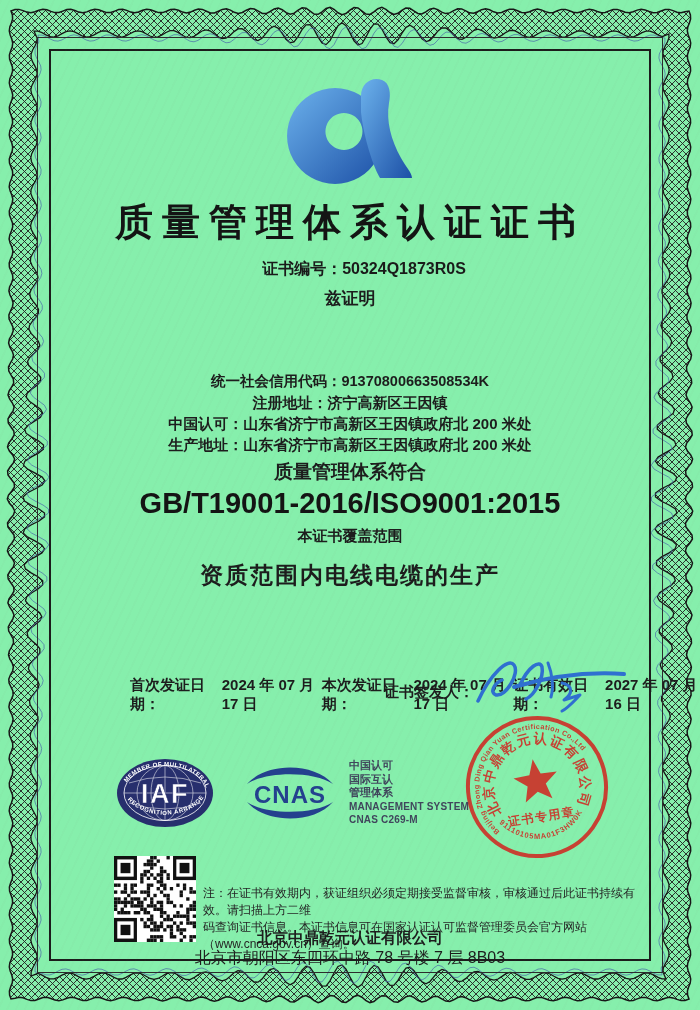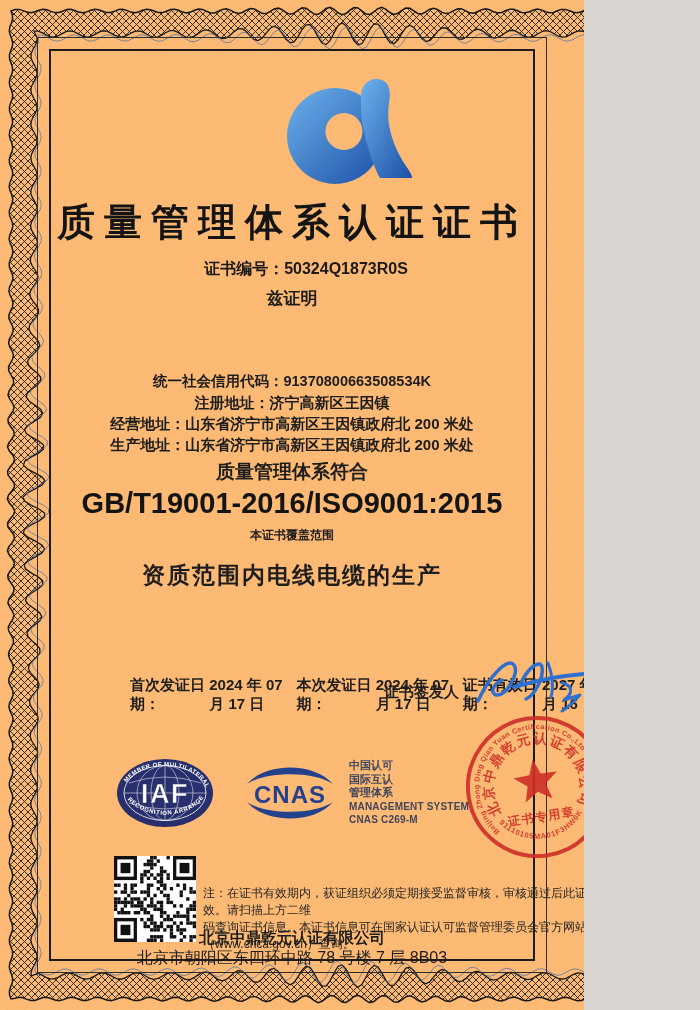--- a/index.html
+++ b/index.html
@@ -1,18 +1,18 @@
 <!DOCTYPE html>
 <html><head>
 <meta charset="utf-8">
 <style>
   html,body{margin:0;padding:0;background:#d8d5d0;}
   .stage{
-    position:relative;width:584px;height:1010px;overflow:hidden;
-    background:#fdba74;
+    position:relative;width:700px;height:1010px;overflow:hidden;
+    background:#86efac;
     font-family:"Liberation Sans","DejaVu Sans",sans-serif;
     color:#1d1d1d;
   }
   
   .stage::after{
     content:"";position:absolute;inset:0;pointer-events:none;
     background:repeating-linear-gradient(115deg,rgba(120,110,95,.022) 0 2px,transparent 2px 8px);
   }
   .border-svg{position:absolute;inset:0;}
   .frame-outer{position:absolute;inset:37px;border:1.3px solid #2c2c2c;}
@@ -23,21 +23,21 @@
   .title{top:197px;font-size:38px;font-weight:bold;letter-spacing:9px;color:#141414;}
   .certno{top:259px;font-size:16px;font-weight:600;color:#1a1a1a;margin-left:28px;}
   .hereby{top:287px;font-size:17px;font-weight:bold;}
   .company{top:315px;font-size:35px;font-weight:bold;letter-spacing:2px;color:#161616;}
   .credit{top:372px;font-size:14.5px;font-weight:600;}
   .addr0{top:394px;font-size:15px;font-weight:600;}
   .addr1{top:415px;font-size:15px;font-weight:600;}
   .addr2{top:436px;font-size:15px;font-weight:600;}
   .conform{top:459px;font-size:19px;font-weight:bold;}
   .standard{top:487px;font-size:29px;font-weight:bold;color:#141414;}
-  .scopelabel{top:527px;font-size:12px;font-weight:600;}
+  .scopelabel{top:527px;font-size:15px;font-weight:600;}
   .scope{top:560px;font-size:23px;font-weight:bold;letter-spacing:2px;}
   .dates{left:130px;top:676px;display:flex;flex-direction:row;gap:5px;font-size:15px;font-weight:600;}
   .dates .row{display:flex;}
   .dates .lbl{width:128px;}
   .signer{left:384px;top:683px;font-size:15px;font-weight:600;}
   .cnasblock{left:349px;top:759px;width:140px;font-size:11px;font-weight:bold;color:#40465c;line-height:13.5px;}
   .cnasblock .en{font-size:10px;letter-spacing:.2px;}
   .note{left:203px;top:885px;width:448px;font-size:12px;line-height:17px;font-weight:500;color:#242424;}
   .fcompany{top:928px;font-size:15.5px;font-weight:bold;}
   .faddress{top:948px;font-size:16px;font-weight:500;}
@@ -80,21 +80,21 @@
       <span>证书编号：</span><span>50324Q1873R0S</span>
     </div>
     <div class="abs ctr hereby">兹证明</div>
     <div class="abs ctr credit">
       <span>统一社会信用代码：</span><span>91370800663508534K</span>
     </div>
     <div class="abs ctr addr0">
       <span>注册地址：</span><span>济宁高新区王因镇</span>
     </div>
     <div class="abs ctr addr1">
-      <span>经营地址：</span><span>山东省济宁市高新区王因镇政府北 200 米处</span>
+      <span>中国认可：</span><span>山东省济宁市高新区王因镇政府北 200 米处</span>
     </div>
     <div class="abs ctr addr2">
       <span>生产地址：</span><span>山东省济宁市高新区王因镇政府北 200 米处</span>
     </div>
     <div class="abs ctr conform">质量管理体系符合</div>
     <div class="abs ctr standard">GB/T19001-2016/ISO9001:2015</div>
     <div class="abs ctr scopelabel">本证书覆盖范围</div>
     <div class="abs ctr scope">资质范围内电线电缆的生产</div>
 
     <div class="abs dates">

